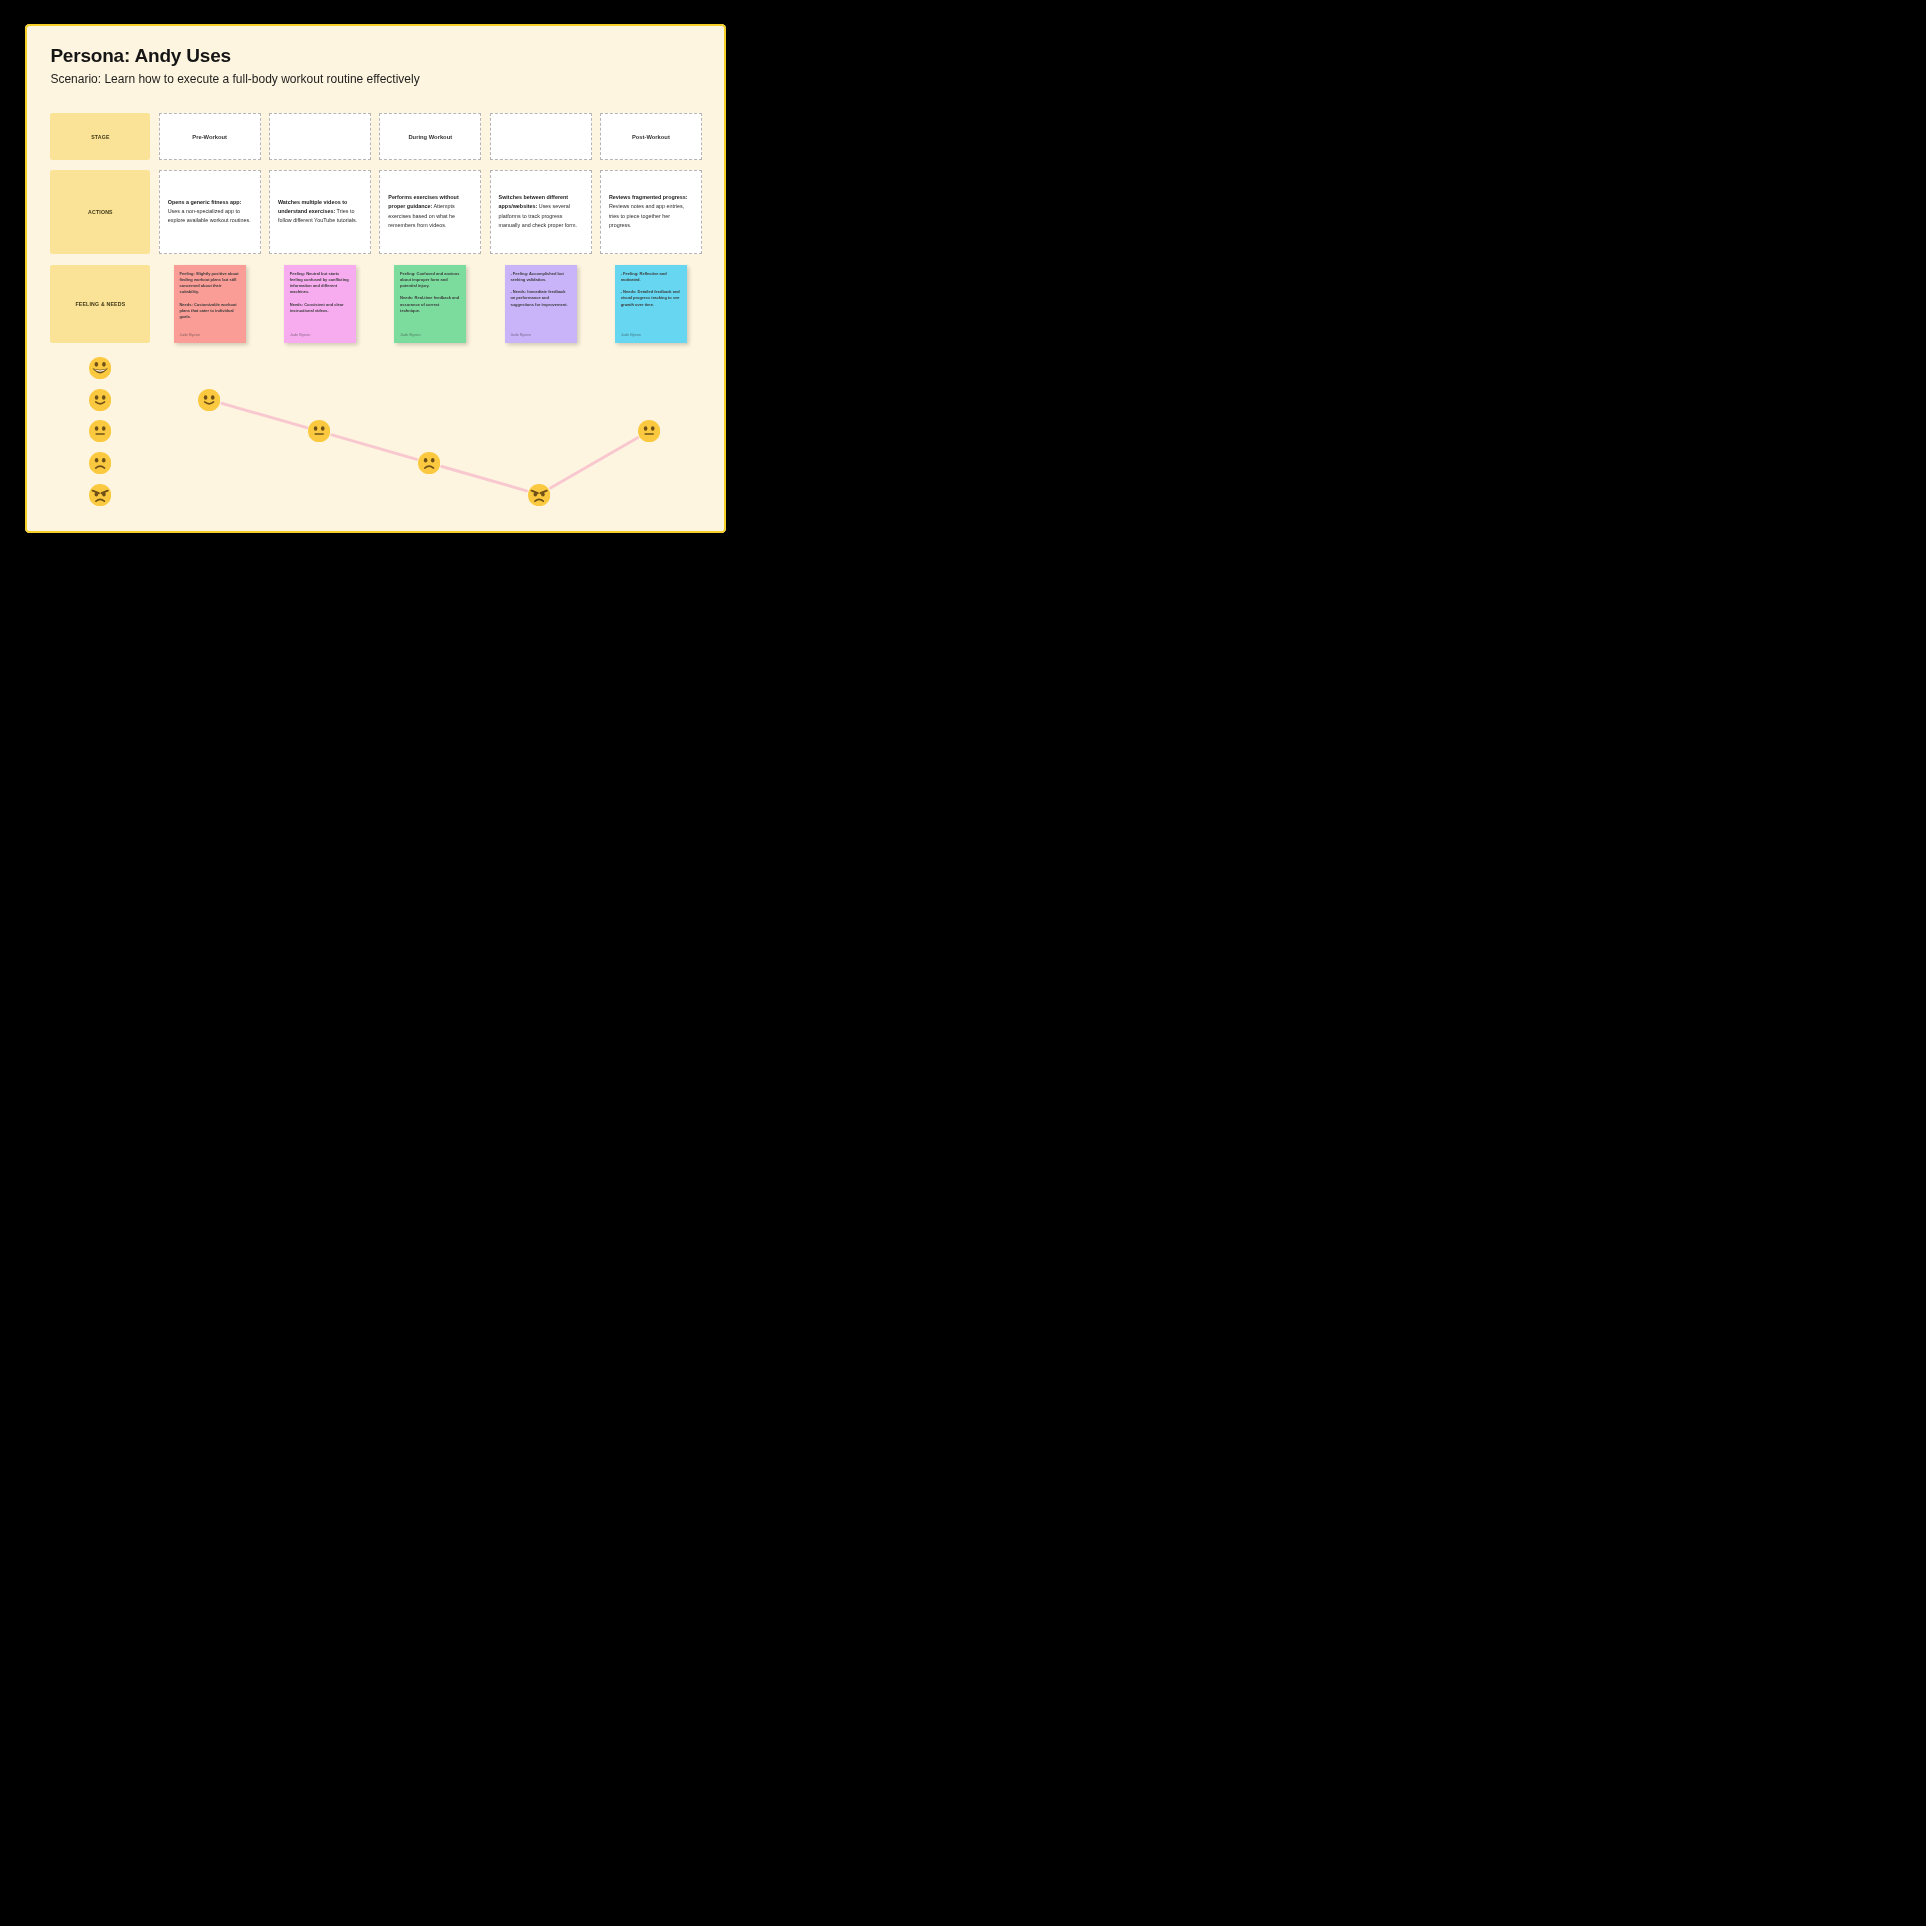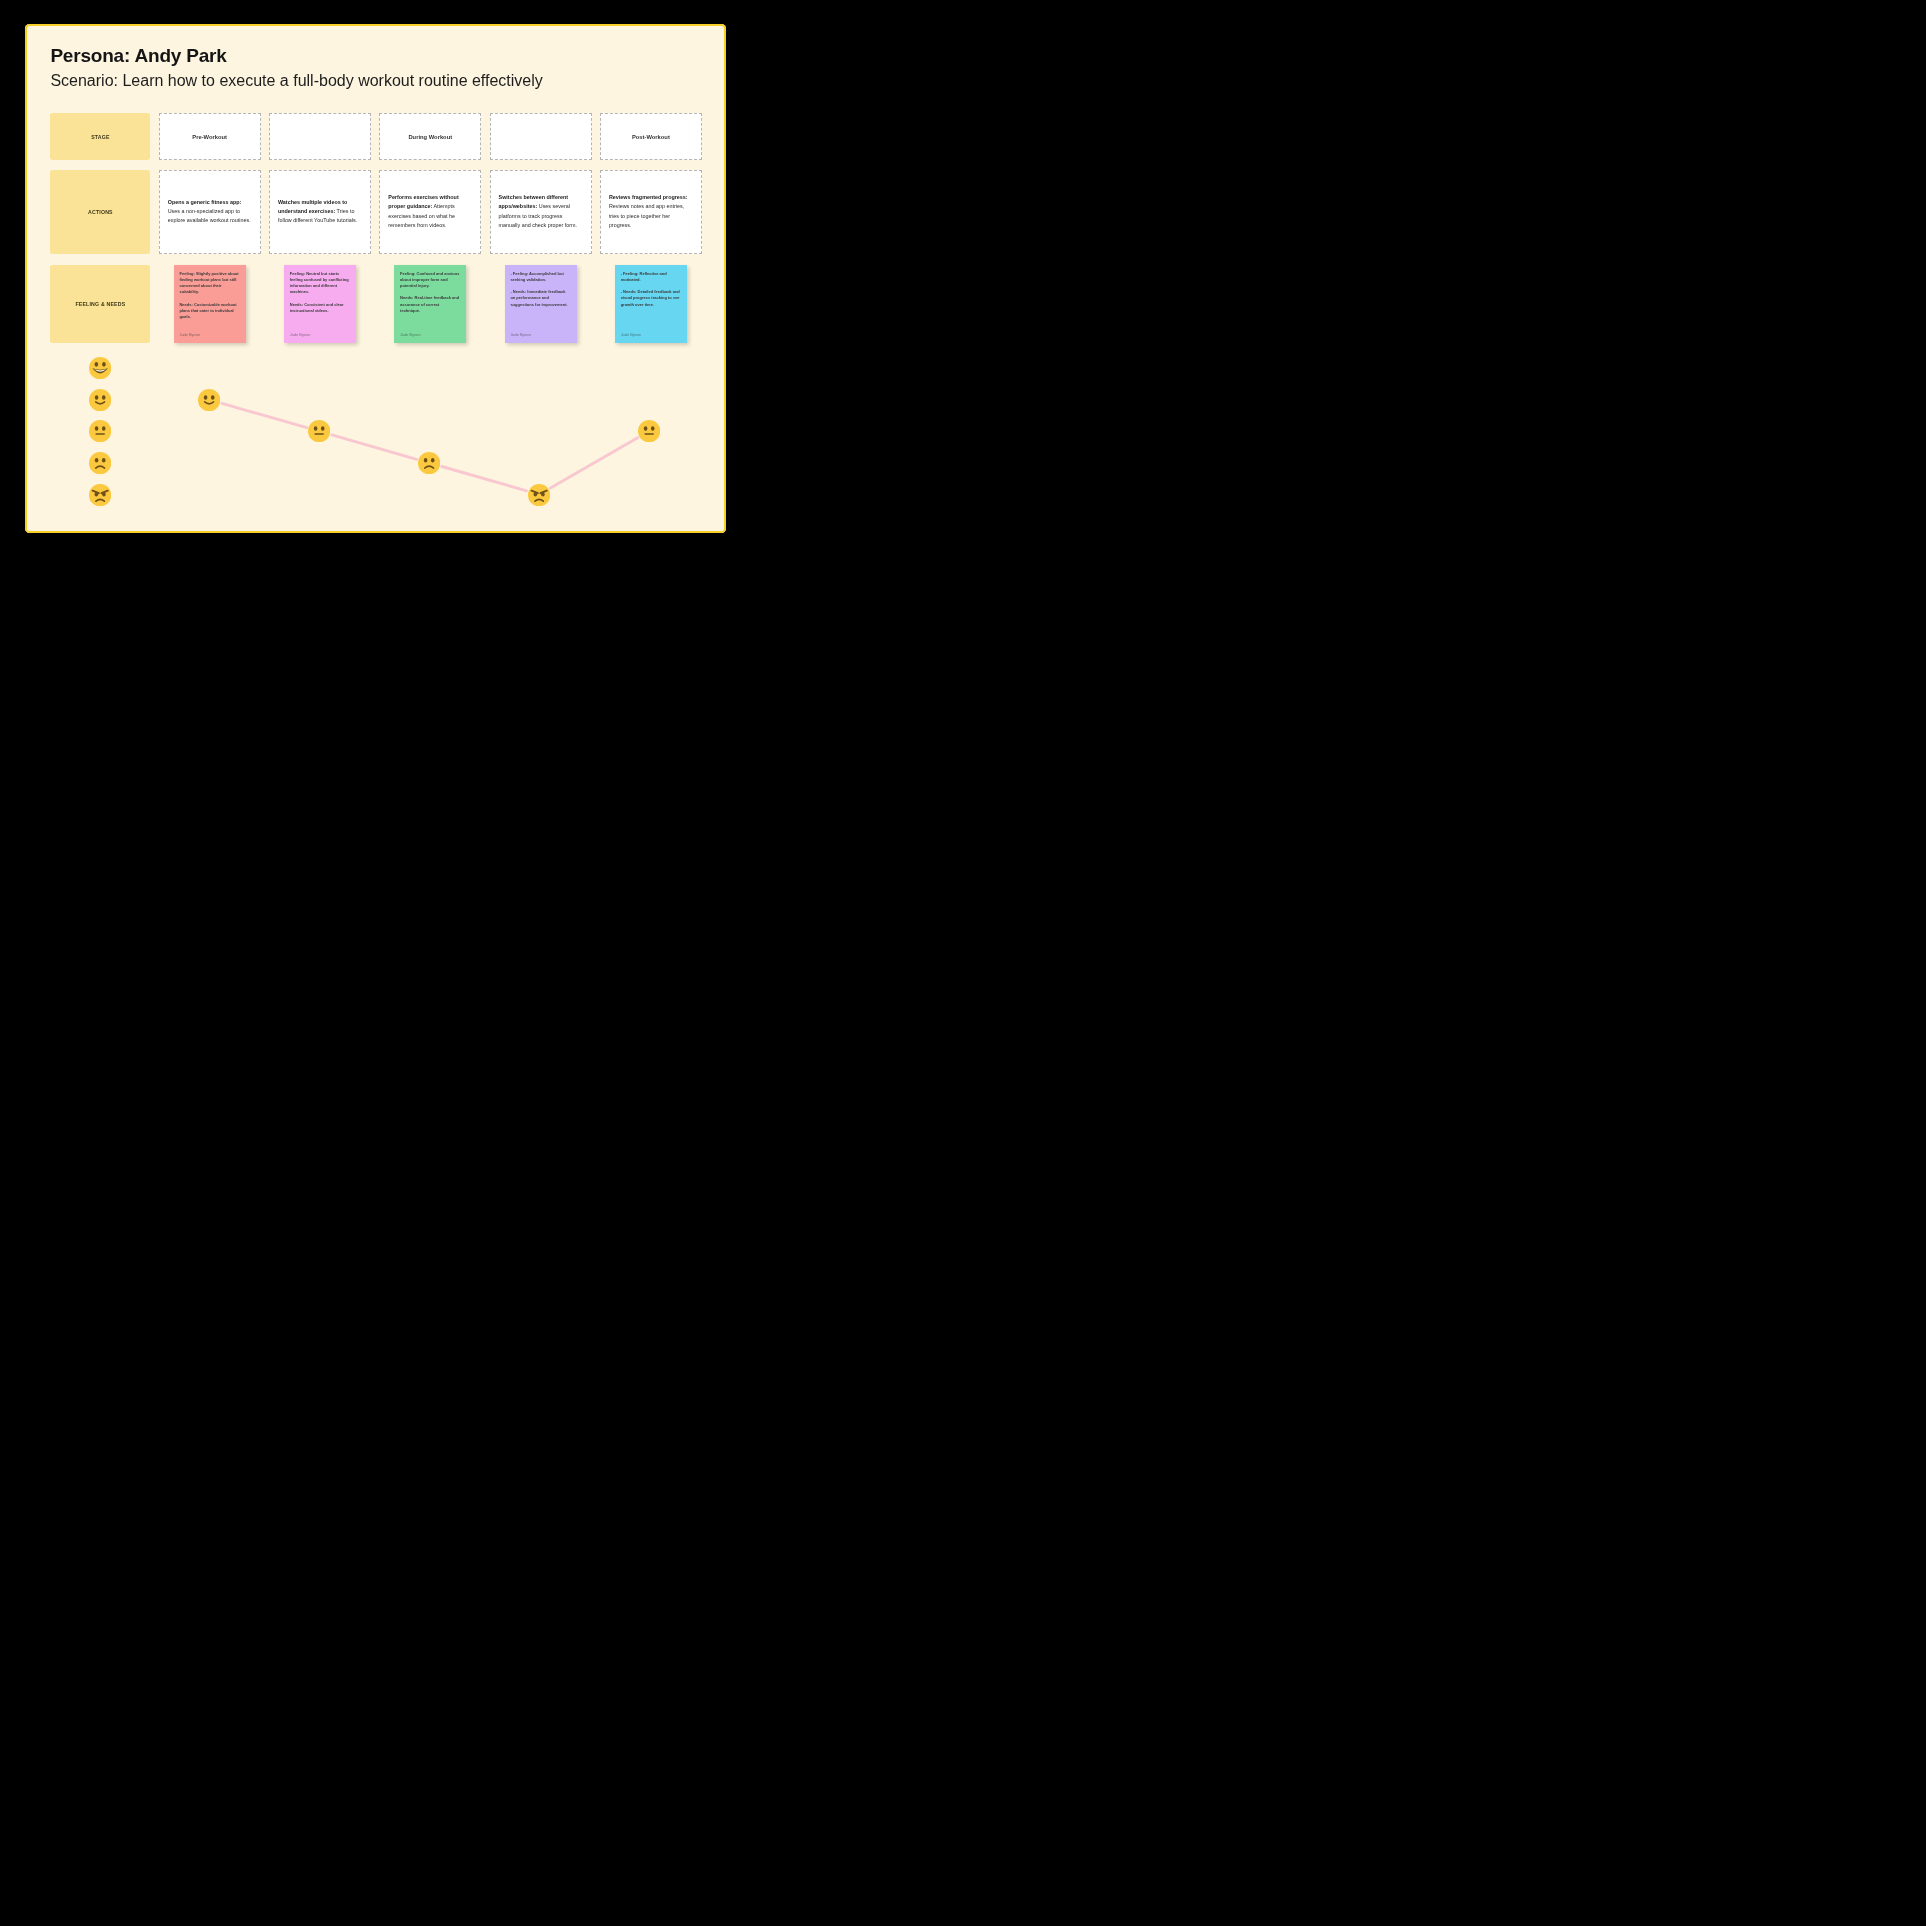--- a/index.html
+++ b/index.html
@@ -7,21 +7,21 @@
     width:752px;height:551px;position:relative;background:#000;
     font-family:"Liberation Sans", sans-serif;overflow:hidden;
   }
   .canvas{
     position:absolute;left:25px;top:24px;width:701px;height:509px;
     background:#FDF5DF;border-radius:4.6px;
   }
   .frame{position:absolute;inset:0;border:2.7px solid #F5CE26;border-radius:4.6px;pointer-events:none;z-index:50;}
   .board-header{position:absolute;left:25.4px;top:22.3px;}
   .board-header h1{margin:0;font-size:19px;line-height:1.1;font-weight:bold;color:#151515;letter-spacing:-0.2px;}
-  .board-header .subtitle{margin-top:5px;font-size:16px;color:#1d1d1d;}
+  .board-header .subtitle{margin-top:5px;font-size:12px;color:#1d1d1d;}
   .grid{position:absolute;left:25.4px;top:89px;}
   .row{display:flex;gap:8.3px;}
   .row-stage{height:47px;margin-bottom:9.6px;}
   .row-actions{height:84px;margin-bottom:11.2px;}
   .row-notes{height:78px;}
   .label-cell{
     width:100px;flex:none;background:#FAE396;border-radius:2.7px;
     display:flex;align-items:center;justify-content:center;
     font-weight:bold;font-size:5.2px;letter-spacing:0.2px;color:#3E3717;text-align:center;
   }
@@ -42,21 +42,21 @@
   .journey svg.lines{position:absolute;left:0;top:0;pointer-events:none;}
   .emoji{position:absolute;width:22.3px;height:22.3px;}
   .emoji svg{width:100%;height:100%;display:block;}
 </style>
 </head>
 <body>
 
 <div class="canvas">
 
   <div class="board-header">
-    <h1>Persona: Andy Park</h1>
+    <h1>Persona: Andy Uses</h1>
     <div class="subtitle">Scenario: Learn how to execute a full-body workout routine effectively</div>
   </div>
 
   <div class="grid">
 
     <div class="row row-stage">
       <div class="label-cell">
         <span>STAGE</span>
       </div>
       <div class="cell stage-cell">

